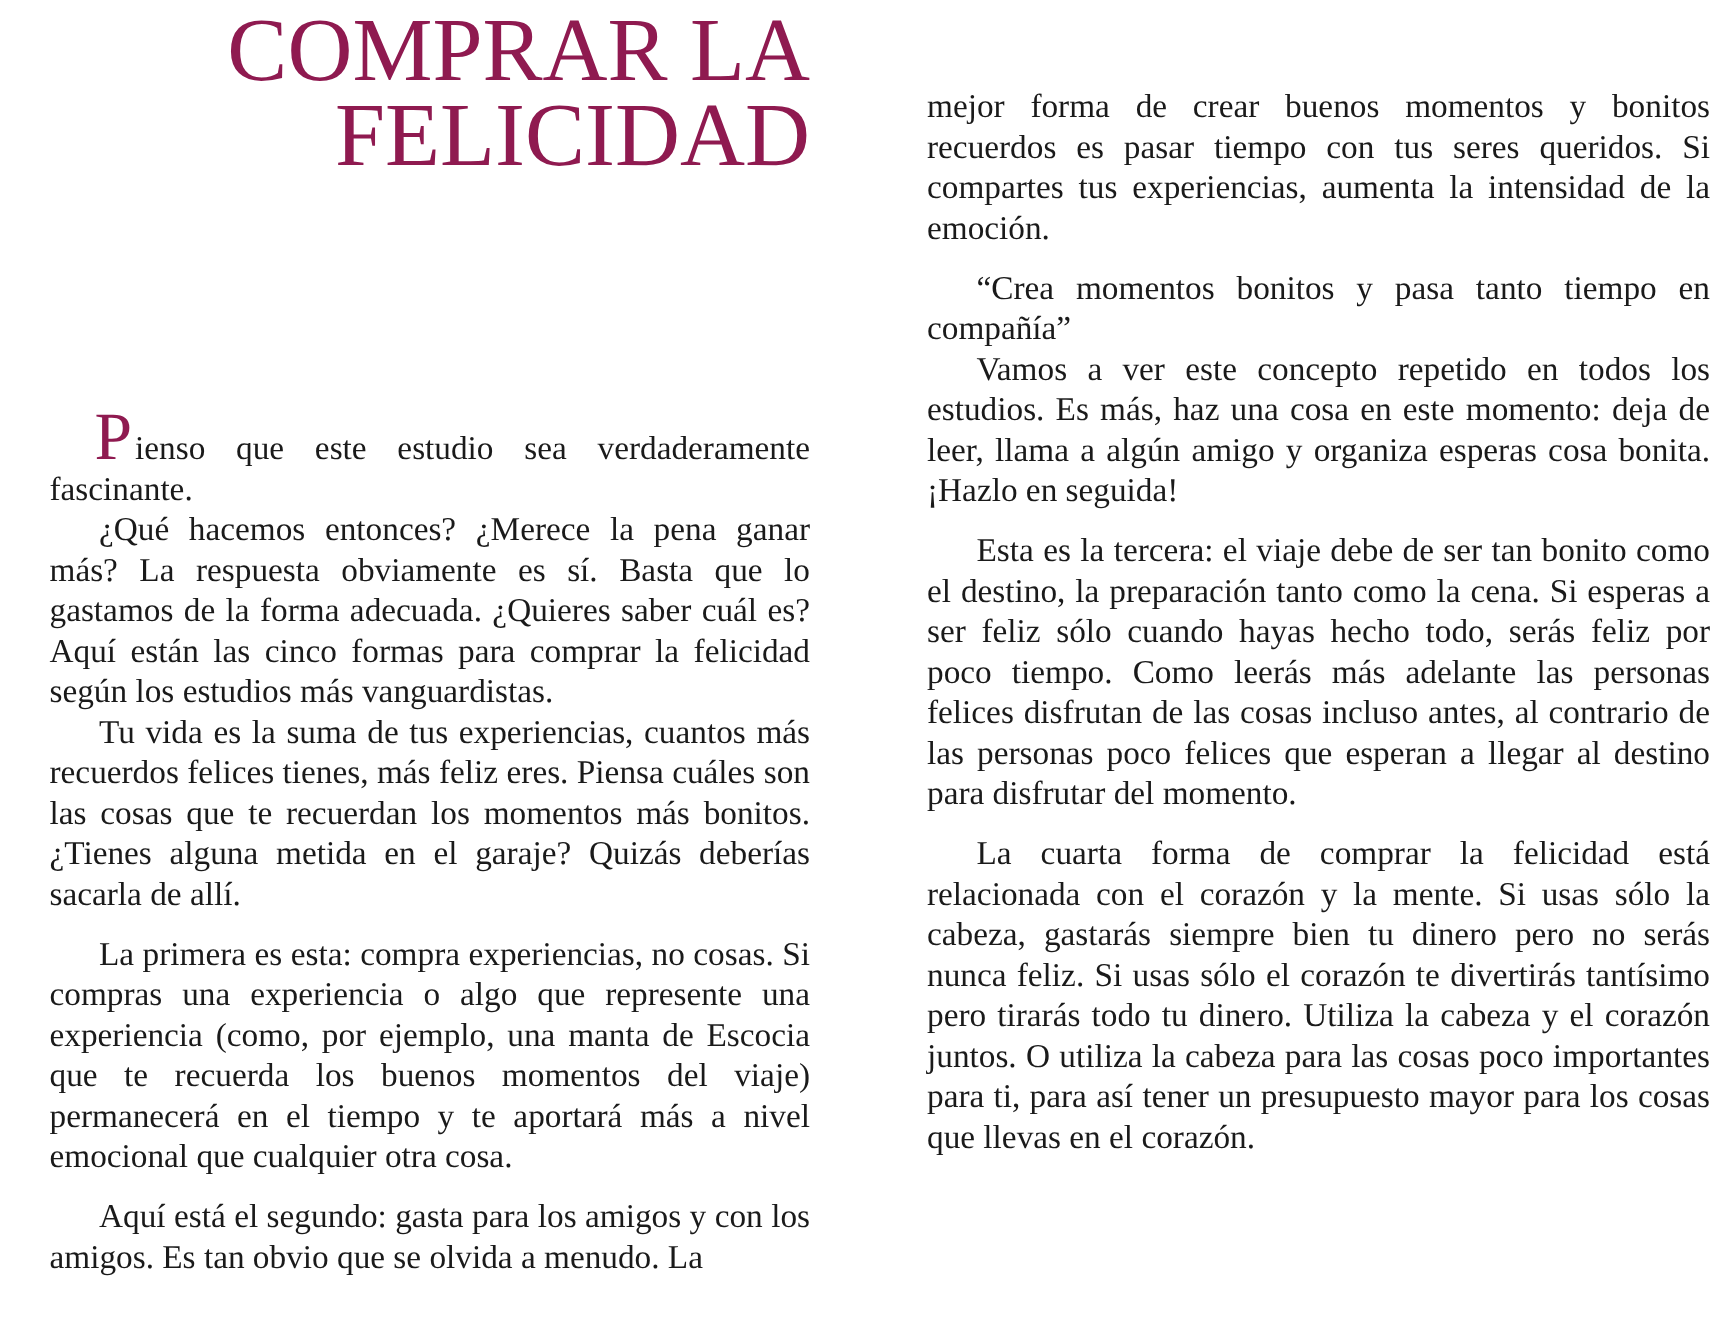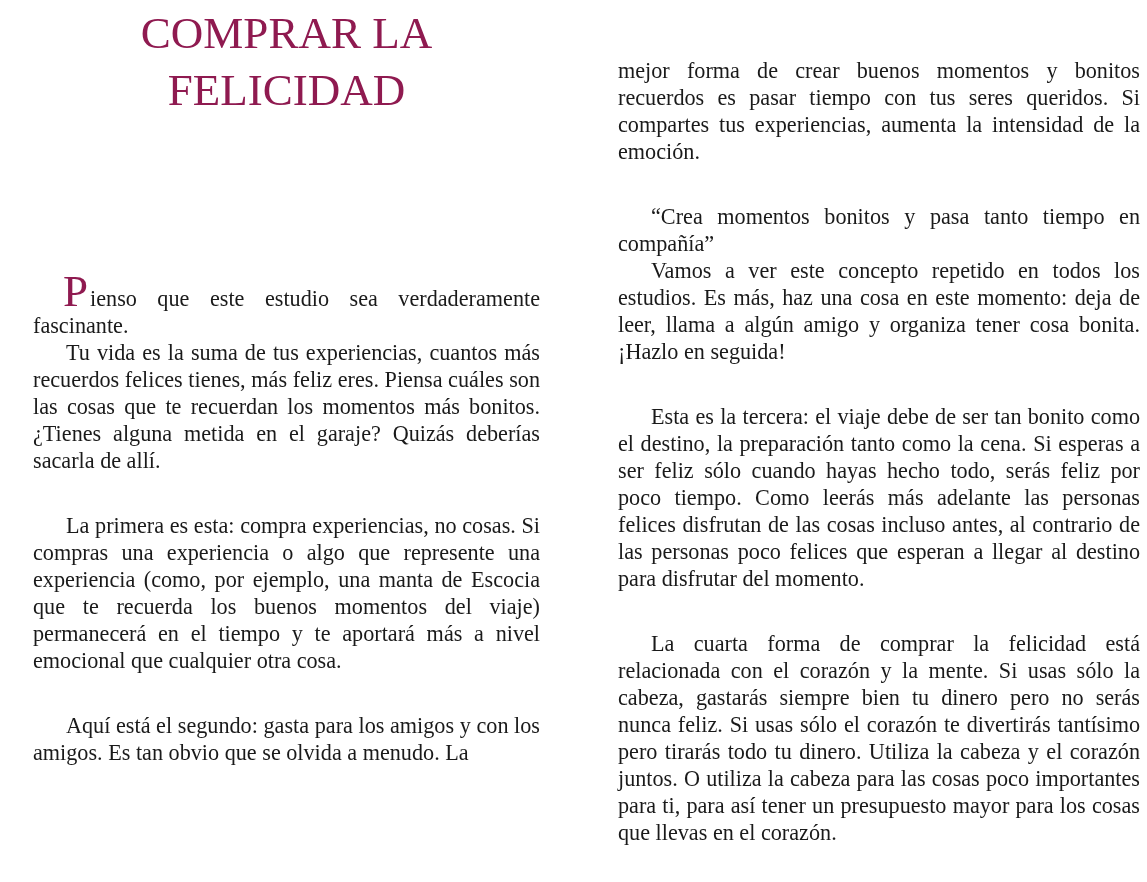--- a/index.html
+++ b/index.html
@@ -30,40 +30,40 @@
   .col-left {
     width: 507px;
     padding-top: 5px;
   }
   .col-right {
     width: 522px;
     padding-top: 11px;
   }
   .chapter-title {
     margin: 0;
-    font-size: 45px;
+    font-size: 60px;
     line-height: 57px;
     font-weight: normal;
     letter-spacing: 0;
     color: #8f1a50;
-    text-align: center;
+    text-align: right;
   }
   p.body-par {
     margin: 0;
     font-size: 22.2px;
     line-height: 27px;
     text-align: justify;
     text-indent: 33px;
   }
   p.body-par.first {
     margin-top: 166px;
     text-indent: 30px;
   }
   p.body-par.gap-before {
-    margin-top: 38px;
+    margin-top: 13px;
   }
   p.body-par.continuation {
     text-indent: 0;
     margin-top: 46px;
   }
   .raised-initial {
     font-size: 45px;
     line-height: 0;
     color: #8f1a50;
     margin-right: 2px;
@@ -73,34 +73,35 @@
 <body>
 
 <div class="page">
   <div class="columns">
 
     <div class="col col-left">
       <h1 class="chapter-title">COMPRAR LA FELICIDAD</h1>
 
       <p class="body-par first"><span class="raised-initial">P</span><span>ienso que este estudio sea verdaderamente fascinante.</span></p>
 
+      <p class="body-par">¿Qué hacemos entonces? ¿Merece la pena ganar más? La respuesta obviamente es sí. Basta que lo gastamos de la forma adecuada. ¿Quieres saber cuál es? Aquí están las cinco formas para comprar la felicidad según los estudios más vanguardistas.</p>
 
       <p class="body-par">Tu vida es la suma de tus experiencias, cuantos más recuerdos felices tienes, más feliz eres. Piensa cuáles son las cosas que te recuerdan los momentos más bonitos. ¿Tienes alguna metida en el garaje? Quizás deberías sacarla de allí.</p>
 
       <p class="body-par gap-before">La primera es esta: compra experiencias, no cosas. Si compras una experiencia o algo que represente una experiencia (como, por ejemplo, una manta de Escocia que te recuerda los buenos momentos del viaje) permanecerá en el tiempo y te aportará más a nivel emocional que cualquier otra cosa.</p>
 
       <p class="body-par gap-before">Aquí está el segundo: gasta para los amigos y con los amigos. Es tan obvio que se olvida a menudo. La</p>
     </div>
 
     <div class="col col-right">
       <p class="body-par continuation">mejor forma de crear buenos momentos y bonitos recuerdos es pasar tiempo con tus seres queridos. Si compartes tus experiencias, aumenta la intensidad de la emoción.</p>
 
       <p class="body-par gap-before">“Crea momentos bonitos y pasa tanto tiempo en compañía”</p>
 
-      <p class="body-par">Vamos a ver este concepto repetido en todos los estudios. Es más, haz una cosa en este momento: deja de leer, llama a algún amigo y organiza tener cosa bonita. ¡Hazlo en seguida!</p>
+      <p class="body-par">Vamos a ver este concepto repetido en todos los estudios. Es más, haz una cosa en este momento: deja de leer, llama a algún amigo y organiza esperas cosa bonita. ¡Hazlo en seguida!</p>
 
       <p class="body-par gap-before">Esta es la tercera: el viaje debe de ser tan bonito como el destino, la preparación tanto como la cena. Si esperas a ser feliz sólo cuando hayas hecho todo, serás feliz por poco tiempo. Como leerás más adelante las personas felices disfrutan de las cosas incluso antes, al contrario de las personas poco felices que esperan a llegar al destino para disfrutar del momento.</p>
 
       <p class="body-par gap-before">La cuarta forma de comprar la felicidad está relacionada con el corazón y la mente. Si usas sólo la cabeza, gastarás siempre bien tu dinero pero no serás nunca feliz. Si usas sólo el corazón te divertirás tantísimo pero tirarás todo tu dinero. Utiliza la cabeza y el corazón juntos. O utiliza la cabeza para las cosas poco importantes para ti, para así tener un presupuesto mayor para los cosas que llevas en el corazón.</p>
 
     </div>
 
   </div>
 </div>
 

